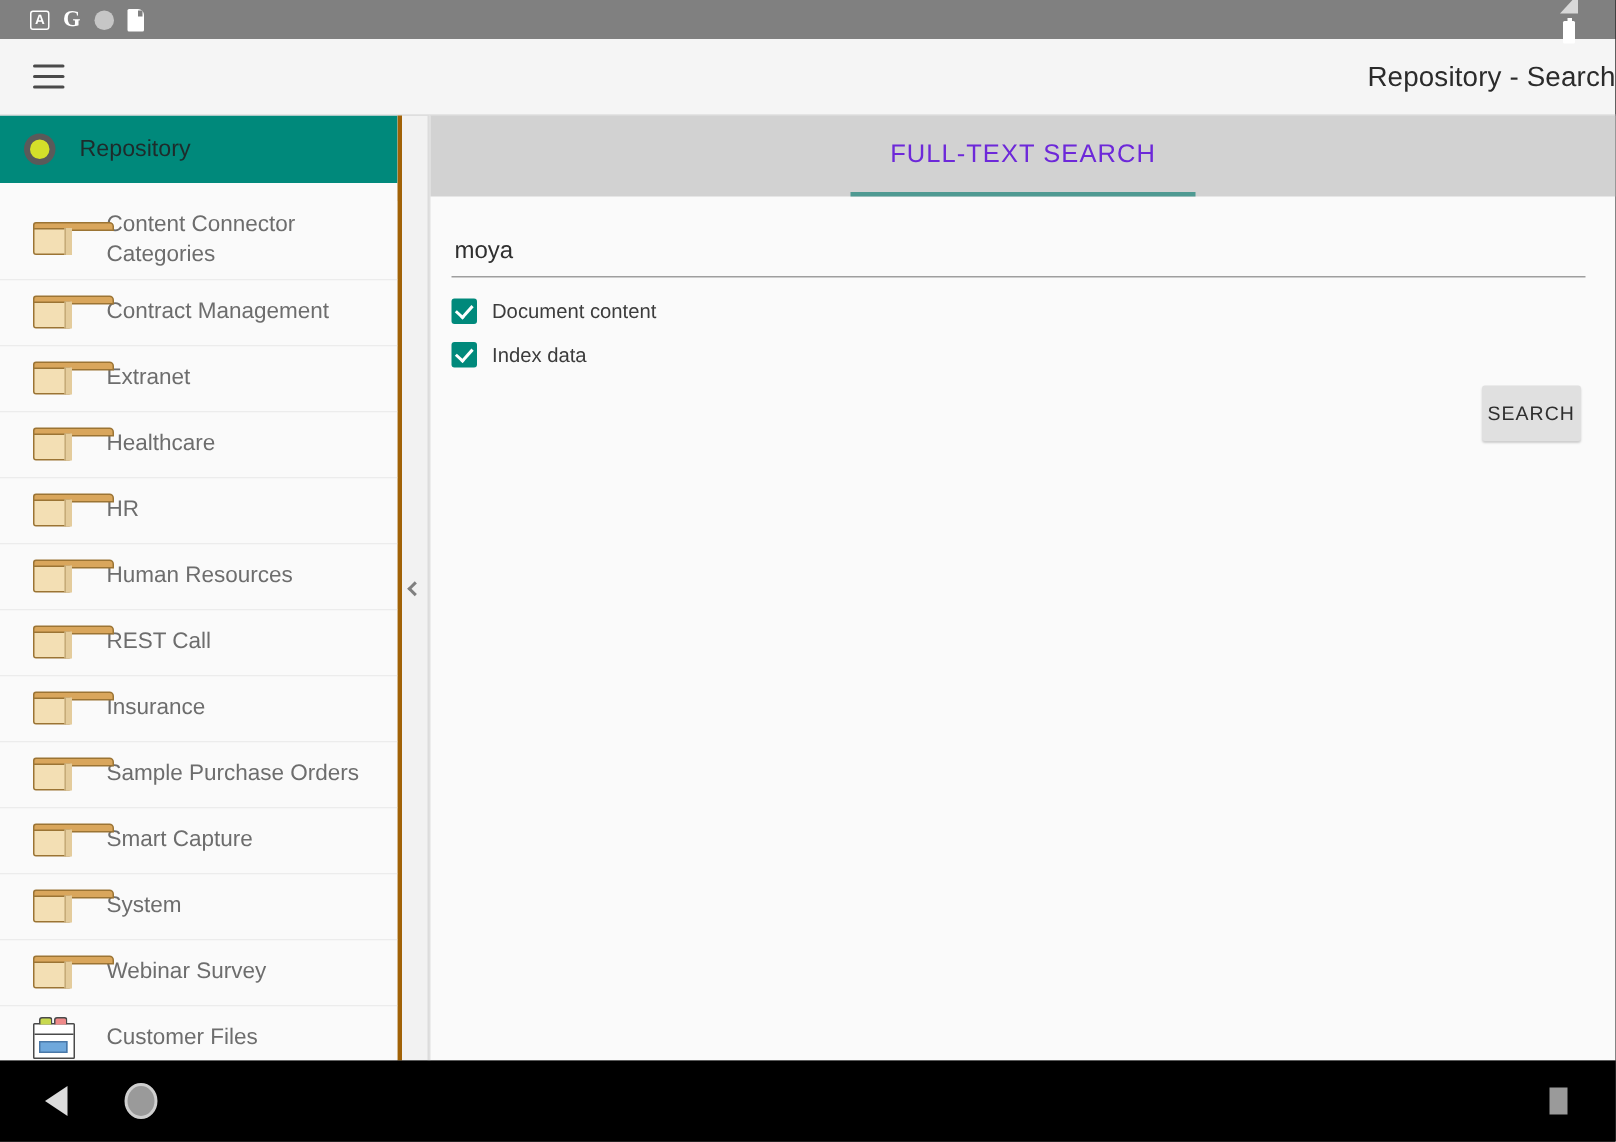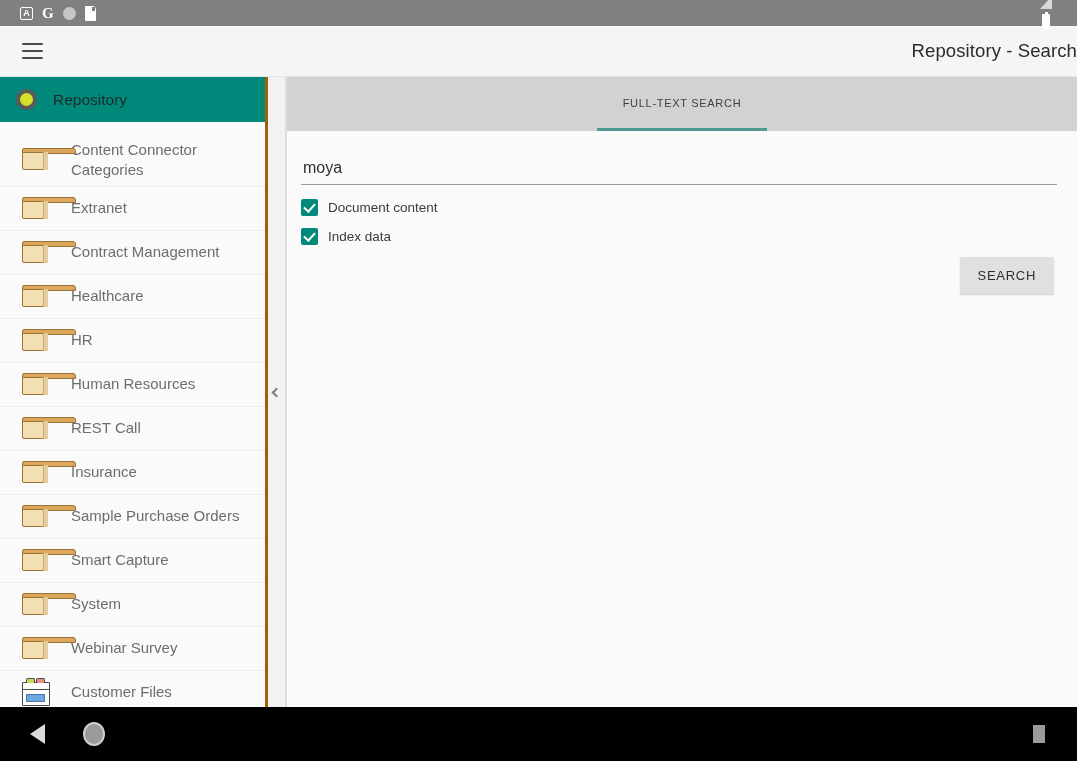--- a/index.html
+++ b/index.html
@@ -173,22 +173,22 @@
     border-left: 1px solid #e0e0e0;
   }
   .tabbar {
     height: 54px; flex: 0 0 54px;
     background: #d2d2d2;
     display: flex; align-items: stretch; justify-content: center;
   }
   .tab {
     display:flex; align-items:center; justify-content:center;
     padding: 0 26px;
-    font-size: 11px; letter-spacing: 0.7px;
-    color: #404040;
+    font-size: 17px; letter-spacing: 0.7px;
+    color: #6d28d9;
     border-bottom: 3px solid transparent;
     cursor: pointer;
   }
   .tab.active { border-bottom-color: #4f9a92; }
 
   .panel { padding: 28px 20px 0 14px; flex:1 1 auto; }
   .search-field {
     border-bottom: 1px solid #9e9e9e;
     padding: 0 2px 7px 2px;
     margin: 0 0 14px 0;
@@ -210,21 +210,21 @@
   .cbox::after {
     content: ""; position: absolute;
     left: 5px; top: 2px; width: 5px; height: 9px;
     border: solid #ffffff; border-width: 0 2px 2px 0;
     transform: rotate(42deg);
   }
   .check-label { margin-left: 10px; font-size: 13.5px; color: #3c3c3c; }
   .btn-row { display:flex; justify-content:flex-end; margin-top: 12px; padding-right: 3px;}
   .search-btn {
     background: #e0e0e0; border: none;
-    padding: 11px 18px; border-radius: 2px;
+    padding: 11px 4px; border-radius: 2px;
     font-size: 13px; letter-spacing: 0.7px; color: #2e2e2e;
     cursor: pointer; font-family: "Liberation Sans", sans-serif;
     box-shadow: 0 1px 1.5px rgba(0,0,0,0.18);
   }
 
   
   .navbar {
     flex: 0 0 54px; height: 54px;
     background: #000000;
     display: flex; align-items: center;
@@ -292,29 +292,29 @@
               <span class="body-f"></span>
             </span>
           <span class="folder-label">Content Connector Categories</span>
         </div>
 
         <div class="folder-row">
           <span class="folder-icon">
               <span class="tab"></span>
               <span class="body-f"></span>
             </span>
+          <span class="folder-label">Contract Management</span>
+        </div>
+
+        <div class="folder-row">
+          <span class="folder-icon">
+              <span class="tab"></span>
+              <span class="body-f"></span>
+            </span>
           <span class="folder-label">Extranet</span>
-        </div>
-
-        <div class="folder-row">
-          <span class="folder-icon">
-              <span class="tab"></span>
-              <span class="body-f"></span>
-            </span>
-          <span class="folder-label">Contract Management</span>
         </div>
 
         <div class="folder-row">
           <span class="folder-icon">
               <span class="tab"></span>
               <span class="body-f"></span>
             </span>
           <span class="folder-label">Healthcare</span>
         </div>
 

